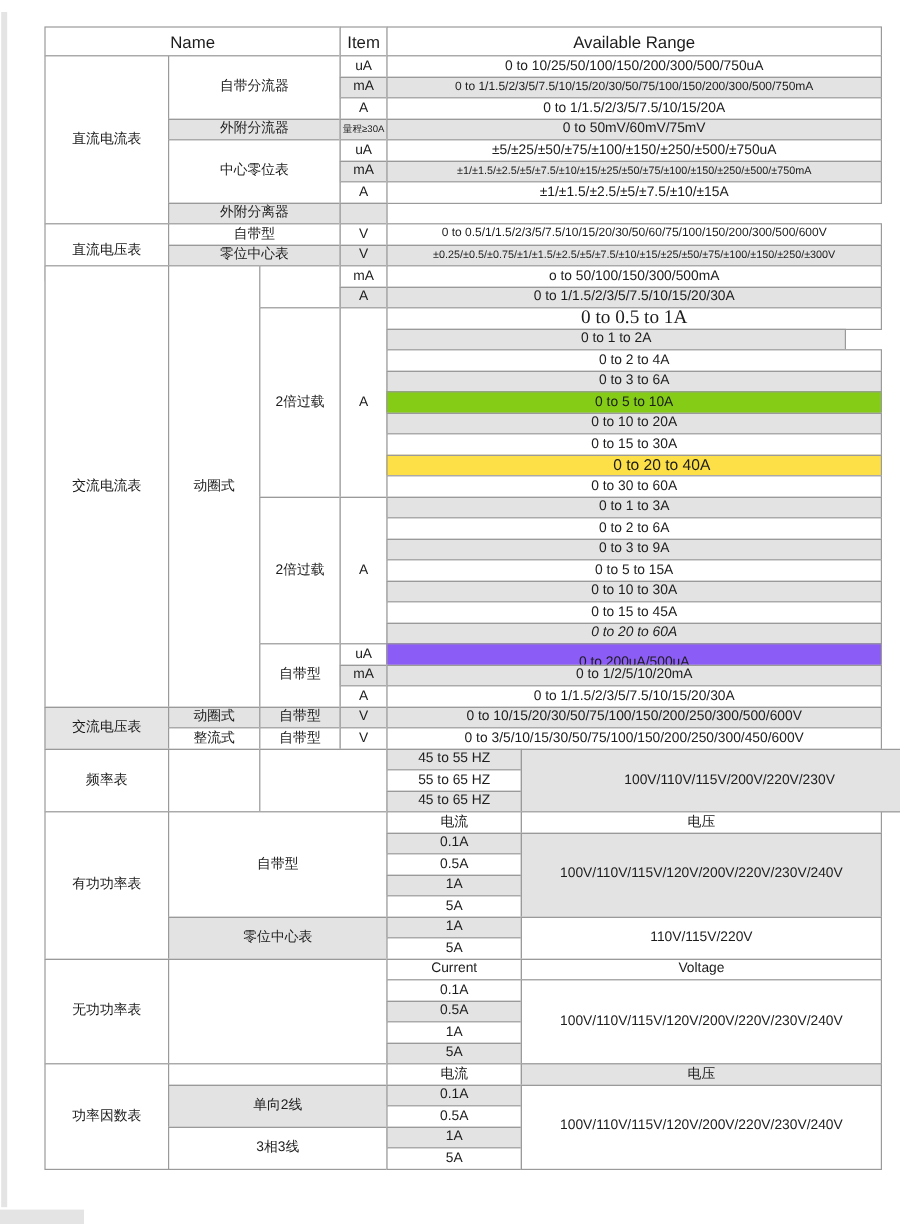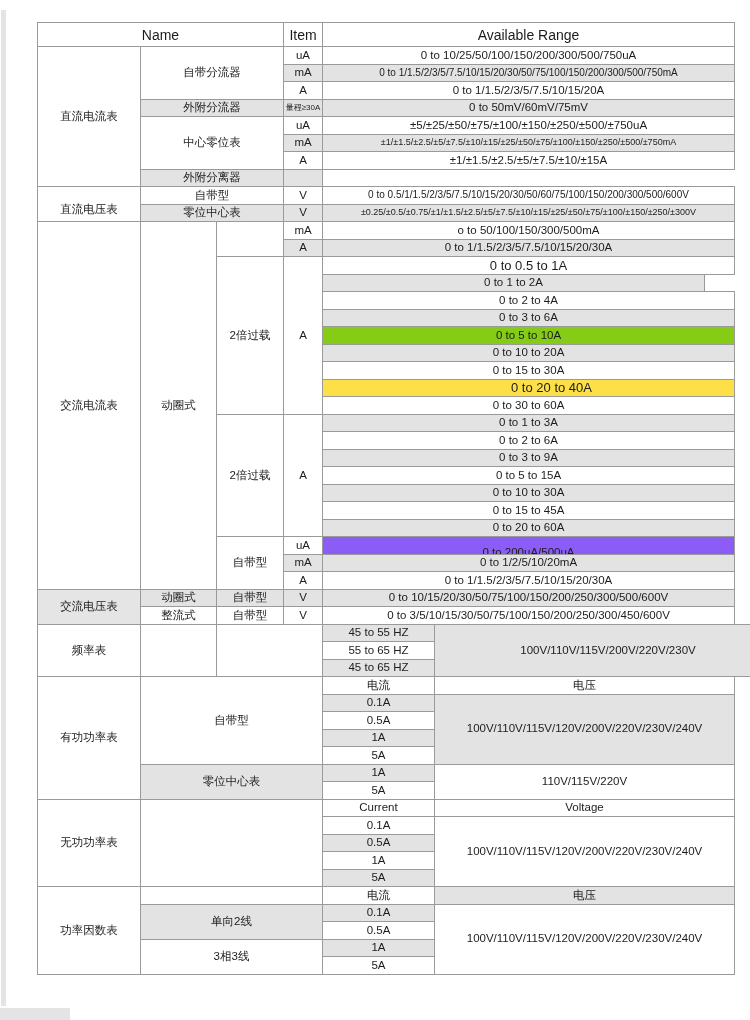--- a/index.html
+++ b/index.html
@@ -56,38 +56,38 @@
     <div class="cell" style="left: 322px; top: 203.5px; width: 413px; height: 18.5px; background: rgb(227, 227, 227); border-color: rgb(154, 154, 154); color: rgb(28, 28, 28); font-size: 9px;">±0.25/±0.5/±0.75/±1/±1.5/±2.5/±5/±7.5/±10/±15/±25/±50/±75/±100/±150/±250/±300V</div>
     <div class="cell" style="left: 37px; top: 221px; width: 104px; height: 368.5px; background: rgb(255, 255, 255); border-color: rgb(154, 154, 154); color: rgb(28, 28, 28); font-size: 11.5px;">交流电流表</div>
     <div class="cell" style="left: 140px; top: 221px; width: 77px; height: 368.5px; background: rgb(255, 255, 255); border-color: rgb(154, 154, 154); color: rgb(28, 28, 28); font-size: 11.5px;">动圈式</div>
     <div class="cell" style="left: 216px; top: 221px; width: 68px; height: 36px; background: rgb(255, 255, 255); border-color: rgb(154, 154, 154); color: rgb(28, 28, 28); font-size: 11.5px;"></div>
     <div class="cell" style="left: 283px; top: 221px; width: 40px; height: 18.5px; background: rgb(255, 255, 255); border-color: rgb(154, 154, 154); color: rgb(28, 28, 28); font-size: 11.5px;">mA</div>
     <div class="cell" style="left: 322px; top: 221px; width: 413px; height: 18.5px; background: rgb(255, 255, 255); border-color: rgb(154, 154, 154); color: rgb(28, 28, 28); font-size: 11.5px;">o to 50/100/150/300/500mA</div>
     <div class="cell" style="left: 283px; top: 238.5px; width: 40px; height: 18.5px; background: rgb(227, 227, 227); border-color: rgb(154, 154, 154); color: rgb(28, 28, 28); font-size: 11.5px;">A</div>
     <div class="cell" style="left: 322px; top: 238.5px; width: 413px; height: 18.5px; background: rgb(227, 227, 227); border-color: rgb(154, 154, 154); color: rgb(28, 28, 28); font-size: 11.5px;">0 to 1/1.5/2/3/5/7.5/10/15/20/30A</div>
     <div class="cell" style="left: 216px; top: 256px; width: 68px; height: 158.5px; background: rgb(255, 255, 255); border-color: rgb(154, 154, 154); color: rgb(28, 28, 28); font-size: 11.5px;">2倍过载</div>
     <div class="cell" style="left: 283px; top: 256px; width: 40px; height: 158.5px; background: rgb(255, 255, 255); border-color: rgb(154, 154, 154); color: rgb(28, 28, 28); font-size: 11.5px;">A</div>
-    <div class="cell" style="left: 322px; top: 256px; width: 413px; height: 18.5px; background: rgb(255, 255, 255); border-color: rgb(154, 154, 154); color: rgb(28, 28, 28); font-size: 13px;">0 to 0.5 to 1A</div>
+    <div class="cell" style="left: 322px; top: 256px; width: 413px; height: 18.5px; background: rgb(255, 255, 255); border-color: rgb(154, 154, 154); color: rgb(28, 28, 28); font-size: 16px; font-family: Liberation Serif, serif;">0 to 0.5 to 1A</div>
     <div class="cell" style="left: 322px; top: 273.5px; width: 383px; height: 18.5px; background: rgb(227, 227, 227); border-color: rgb(154, 154, 154); color: rgb(28, 28, 28); font-size: 11.5px;">0 to 1 to 2A</div>
     <div class="cell" style="left: 322px; top: 291px; width: 413px; height: 18.5px; background: rgb(255, 255, 255); border-color: rgb(154, 154, 154); color: rgb(28, 28, 28); font-size: 11.5px;">0 to 2 to 4A</div>
     <div class="cell" style="left: 322px; top: 308.5px; width: 413px; height: 18.5px; background: rgb(227, 227, 227); border-color: rgb(154, 154, 154); color: rgb(28, 28, 28); font-size: 11.5px;">0 to 3 to 6A</div>
     <div class="cell" style="left: 322px; top: 326px; width: 413px; height: 18.5px; background: #84cc16; border-color: rgb(154, 154, 154); color: rgb(28, 28, 28); font-size: 11.5px;">0 to 5 to 10A</div>
     <div class="cell" style="left: 322px; top: 343.5px; width: 413px; height: 18.5px; background: rgb(227, 227, 227); border-color: rgb(154, 154, 154); color: rgb(28, 28, 28); font-size: 11.5px;">0 to 10 to 20A</div>
     <div class="cell" style="left: 322px; top: 361px; width: 413px; height: 18.5px; background: rgb(255, 255, 255); border-color: rgb(154, 154, 154); color: rgb(28, 28, 28); font-size: 11.5px;">0 to 15 to 30A</div>
     <div class="cell" style="left: 322px; top: 378.5px; width: 413px; height: 18.5px; background: #fde047; border-color: rgb(154, 154, 154); color: rgb(28, 28, 28); font-size: 13px; padding-left: 46px;">0 to 20 to 40A</div>
     <div class="cell" style="left: 322px; top: 396px; width: 413px; height: 18.5px; background: rgb(255, 255, 255); border-color: rgb(154, 154, 154); color: rgb(28, 28, 28); font-size: 11.5px;">0 to 30 to 60A</div>
     <div class="cell" style="left: 216px; top: 413.5px; width: 68px; height: 123.5px; background: rgb(255, 255, 255); border-color: rgb(154, 154, 154); color: rgb(28, 28, 28); font-size: 11.5px;">2倍过载</div>
     <div class="cell" style="left: 283px; top: 413.5px; width: 40px; height: 123.5px; background: rgb(255, 255, 255); border-color: rgb(154, 154, 154); color: rgb(28, 28, 28); font-size: 11.5px;">A</div>
     <div class="cell" style="left: 322px; top: 413.5px; width: 413px; height: 18.5px; background: rgb(227, 227, 227); border-color: rgb(154, 154, 154); color: rgb(28, 28, 28); font-size: 11.5px;">0 to 1 to 3A</div>
     <div class="cell" style="left: 322px; top: 431px; width: 413px; height: 18.5px; background: rgb(255, 255, 255); border-color: rgb(154, 154, 154); color: rgb(28, 28, 28); font-size: 11.5px;">0 to 2 to 6A</div>
     <div class="cell" style="left: 322px; top: 448.5px; width: 413px; height: 18.5px; background: rgb(227, 227, 227); border-color: rgb(154, 154, 154); color: rgb(28, 28, 28); font-size: 11.5px;">0 to 3 to 9A</div>
     <div class="cell" style="left: 322px; top: 466px; width: 413px; height: 18.5px; background: rgb(255, 255, 255); border-color: rgb(154, 154, 154); color: rgb(28, 28, 28); font-size: 11.5px;">0 to 5 to 15A</div>
     <div class="cell" style="left: 322px; top: 483.5px; width: 413px; height: 18.5px; background: rgb(227, 227, 227); border-color: rgb(154, 154, 154); color: rgb(28, 28, 28); font-size: 11.5px;">0 to 10 to 30A</div>
     <div class="cell" style="left: 322px; top: 501px; width: 413px; height: 18.5px; background: rgb(255, 255, 255); border-color: rgb(154, 154, 154); color: rgb(28, 28, 28); font-size: 11.5px;">0 to 15 to 45A</div>
-    <div class="cell" style="left: 322px; top: 518.5px; width: 413px; height: 18.5px; background: rgb(227, 227, 227); border-color: rgb(154, 154, 154); color: rgb(28, 28, 28); font-size: 11.5px;">0 to 20 to 60A</div>
+    <div class="cell" style="left: 322px; top: 518.5px; width: 413px; height: 18.5px; background: rgb(227, 227, 227); border-color: rgb(154, 154, 154); color: rgb(28, 28, 28); font-size: 11.5px; font-style: italic;">0 to 20 to 60A</div>
     <div class="cell" style="left: 216px; top: 536px; width: 68px; height: 53.5px; background: rgb(255, 255, 255); border-color: rgb(154, 154, 154); color: rgb(28, 28, 28); font-size: 11.5px;">自带型</div>
     <div class="cell" style="left: 283px; top: 536px; width: 40px; height: 18.5px; background: rgb(255, 255, 255); border-color: rgb(154, 154, 154); color: rgb(28, 28, 28); font-size: 11.5px;">uA</div>
     <div class="cell" style="left: 322px; top: 536px; width: 413px; height: 33px; background: #8b5cf6; border-color: rgb(154, 154, 154); color: rgb(28, 28, 28); font-size: 11.5px;">0 to 200uA/500uA</div>
     <div class="cell" style="left: 283px; top: 553.5px; width: 40px; height: 18.5px; background: rgb(227, 227, 227); border-color: rgb(154, 154, 154); color: rgb(28, 28, 28); font-size: 11.5px;">mA</div>
     <div class="cell" style="left: 322px; top: 553.5px; width: 413px; height: 18.5px; background: rgb(227, 227, 227); border-color: rgb(154, 154, 154); color: rgb(28, 28, 28); font-size: 11.5px;">0 to 1/2/5/10/20mA</div>
     <div class="cell" style="left: 283px; top: 571px; width: 40px; height: 18.5px; background: rgb(255, 255, 255); border-color: rgb(154, 154, 154); color: rgb(28, 28, 28); font-size: 11.5px;">A</div>
     <div class="cell" style="left: 322px; top: 571px; width: 413px; height: 18.5px; background: rgb(255, 255, 255); border-color: rgb(154, 154, 154); color: rgb(28, 28, 28); font-size: 11.5px;">0 to 1/1.5/2/3/5/7.5/10/15/20/30A</div>
     <div class="cell" style="left: 37px; top: 588.5px; width: 104px; height: 36px; background: #e5e5e5; border-color: rgb(154, 154, 154); color: rgb(28, 28, 28); font-size: 11.5px;">交流电压表</div>
     <div class="cell" style="left: 140px; top: 588.5px; width: 77px; height: 18.5px; background: rgb(227, 227, 227); border-color: rgb(154, 154, 154); color: rgb(28, 28, 28); font-size: 11.5px;">动圈式</div>
     <div class="cell" style="left: 216px; top: 588.5px; width: 68px; height: 18.5px; background: rgb(227, 227, 227); border-color: rgb(154, 154, 154); color: rgb(28, 28, 28); font-size: 11.5px;">自带型</div>

